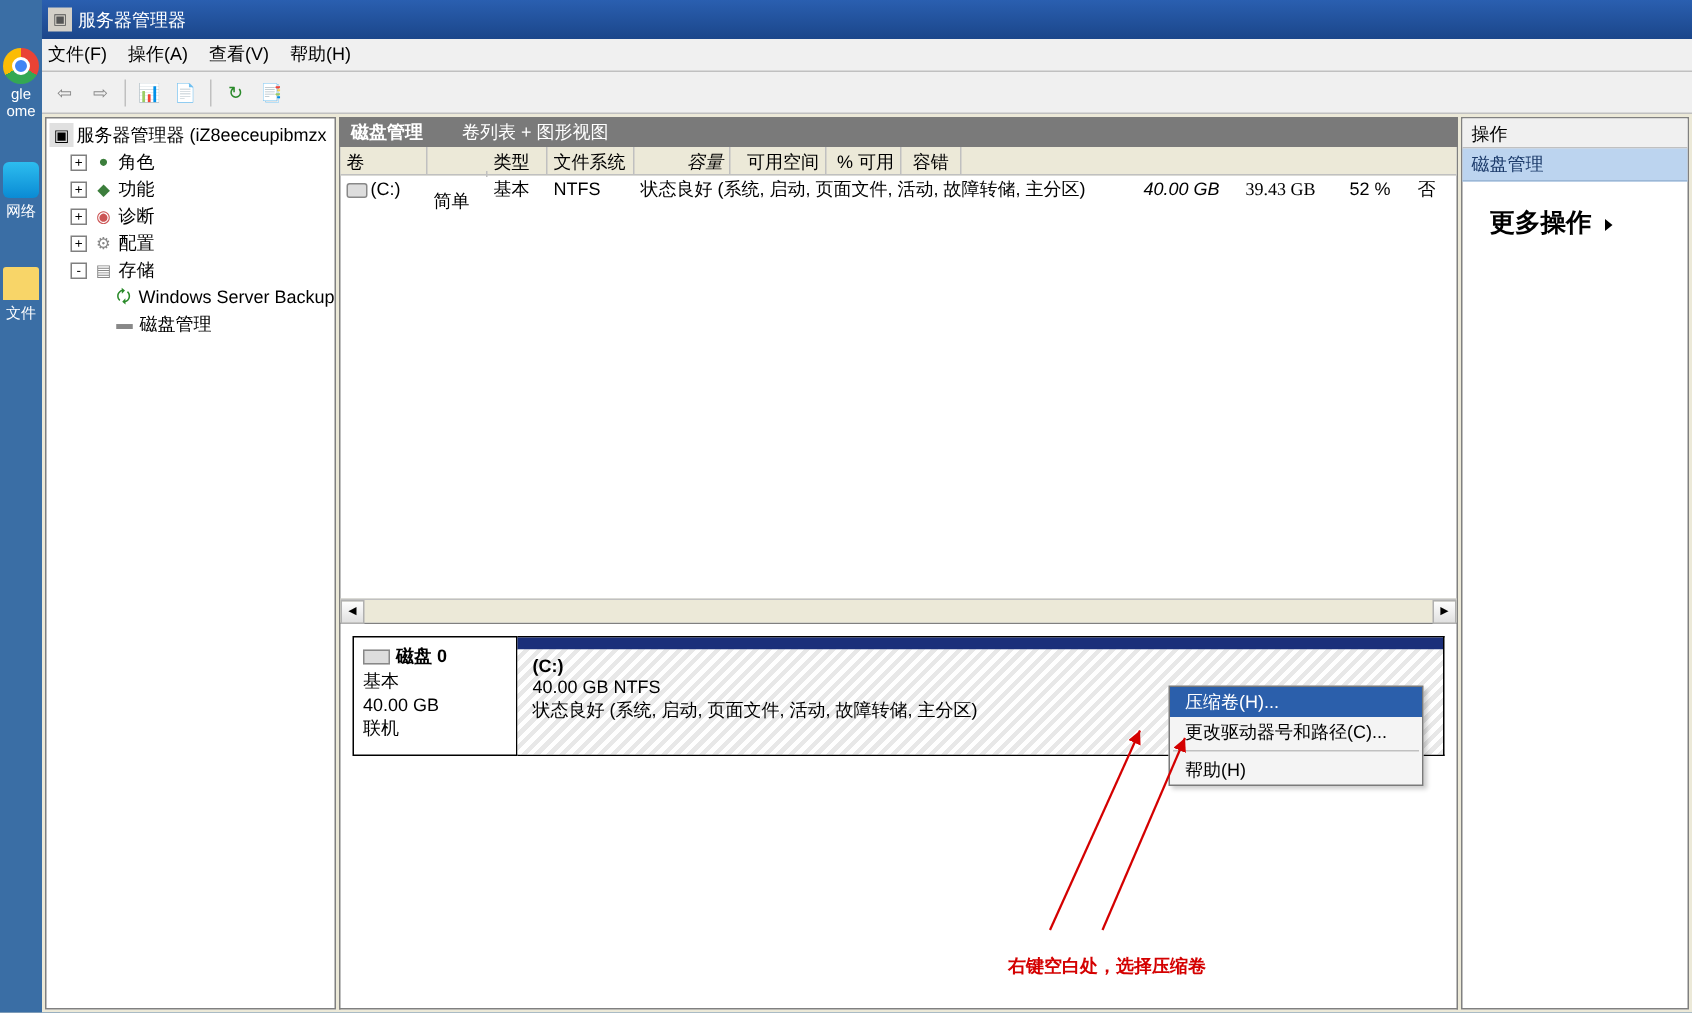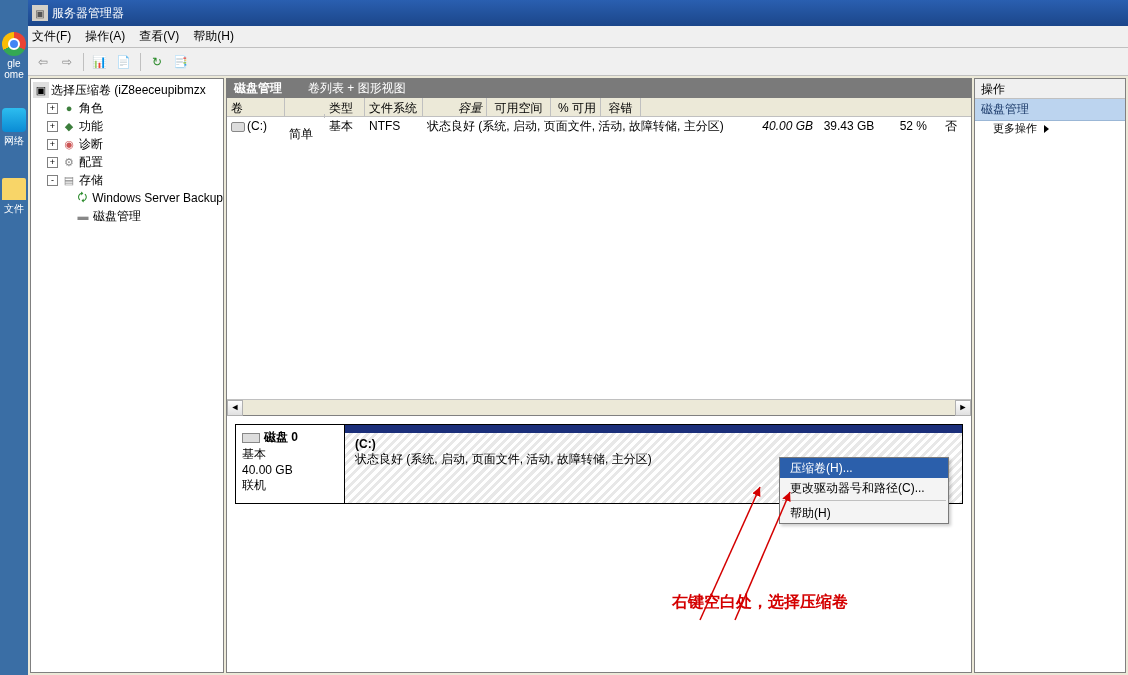--- a/index.html
+++ b/index.html
@@ -261,49 +261,49 @@
   }
   .rp-head{
     height:20px;background:#f0f0f0;border-bottom:1px solid #c0c0c0;
     padding:2px 6px;font-size:12px;
   }
   .rp-sub{
     background:#bcd4ef;border-bottom:1px solid #9bb7d6;
     padding:2px 6px;font-size:12px;color:#1b3a6a;
   }
   .rp-item{
-    padding:0 18px;font-size:11px;
+    padding:16px 18px;font-size:17px;font-weight:bold;
   }
   .rp-item .tri{display:inline-block;width:0;height:0;border-left:5px solid #000;border-top:4px solid transparent;border-bottom:4px solid transparent;margin-left:4px;vertical-align:middle;}
 
   
   .annotation-text{
     position:absolute;
-    left:672px; top:592px;
+    left:672px; top:636px;
     color:#d40000;
     font-weight:bold;
-    font-size:16px;
+    font-size:12px;
     font-family:"SimSun","宋体",Arial;
     text-align:right;
   }
   svg.annot{
     position:absolute;
     left:0;top:0;
     width:1128px;height:675px;
     pointer-events:none;
   }
 
   
   .c-vol{width:58px;}
   .c-layout{width:40px;margin-top:16px;}
   .c-type{width:40px;}
   .c-fs{width:58px;}
   .c-status{flex:1;}
   .c-cap{width:64px;text-align:right;font-style:italic;}
-  .c-free{width:64px;text-align:center;}
+  .c-free{width:64px;text-align:right;font-family:Liberation Serif, serif;}
   .c-pct{width:50px;text-align:right;}
   .c-err{width:40px;text-align:center;}
 </style>
 </head>
 <body>
 
 <div class="desktop-col">
   <div class="desktop-icon-partial dicon-chrome">
     <div class="circle"></div>
     <div>gle</div>
@@ -343,21 +343,21 @@
     <div class="tbtn" style="color:#2a8a2a;">↻</div>
     <div class="tbtn">📑</div>
   </div>
 
   <div class="content">
 
     <div class="treepane">
       <div class="tree">
         <div class="tree-row">
           <span class="tree-icon ti-server">▣</span>
-          <span>选择压缩卷 (iZ8eeceupibmzx</span>
+          <span>服务器管理器 (iZ8eeceupibmzx</span>
         </div>
         <div class="tree-row">
           <span class="tree-spacer"></span>
           <span class="tree-exp">+</span>
           <span class="tree-icon ti-role">●</span>
           <span>角色</span>
         </div>
         <div class="tree-row">
           <span class="tree-spacer"></span>
           <span class="tree-exp">+</span>
@@ -439,20 +439,21 @@
           <div class="disk-info">
             <div><span class="di-icon"></span><b>磁盘 0</b></div>
             <div>基本</div>
             <div>40.00 GB</div>
             <div>联机</div>
           </div>
           <div class="disk-part-wrap">
             <div class="part-topbar"></div>
             <div class="part-body">
               <div style="font-weight:bold;">(C:)</div>
+              <div>40.00 GB NTFS</div>
               <div>状态良好 (系统, 启动, 页面文件, 活动, 故障转储, 主分区)</div>
             </div>
           </div>
         </div>
       </div>
     </div>
 
     <div class="rightpane">
       <div class="rp-head">操作</div>
       <div class="rp-sub">磁盘管理</div>

